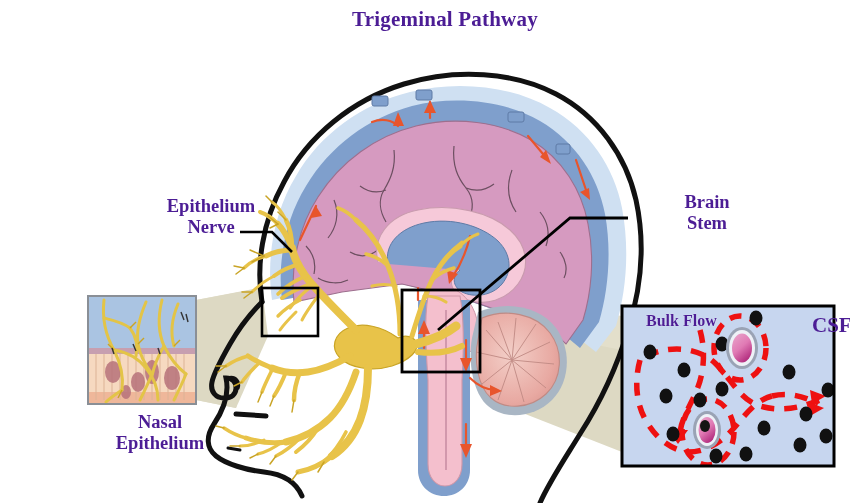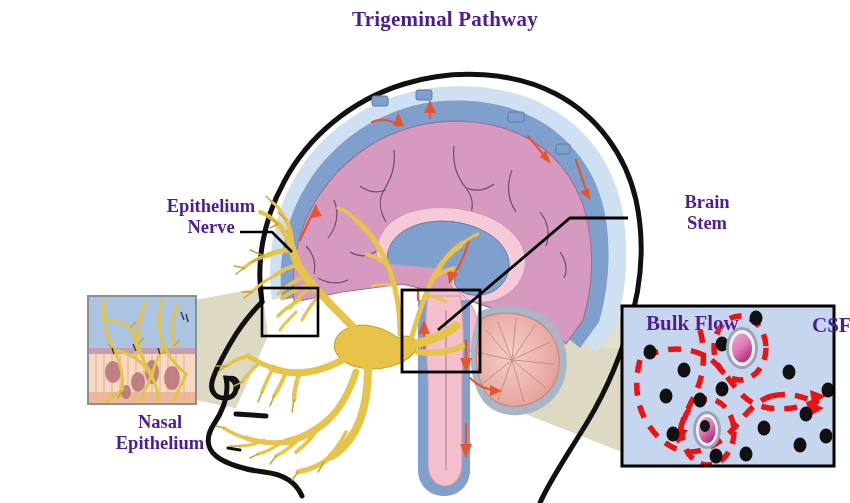--- a/index.html
+++ b/index.html
@@ -56,21 +56,21 @@
   }
   #label-nasal-epithelium {
     left: 40px;
     top: 412px;
     width: 200px;
     font-size: 18.5px;
   }
   #label-bulk-flow {
     left: 626px;
     top: 312px;
-    font-size: 21px;
+    font-size: 16px;
     text-align: right;
     text-shadow: 0 0 1px #fff;
   }
   #label-csf {
     left: 792px;
     top: 314px;
     font-size: 21px;
     text-align: left;
   }
 </style>

